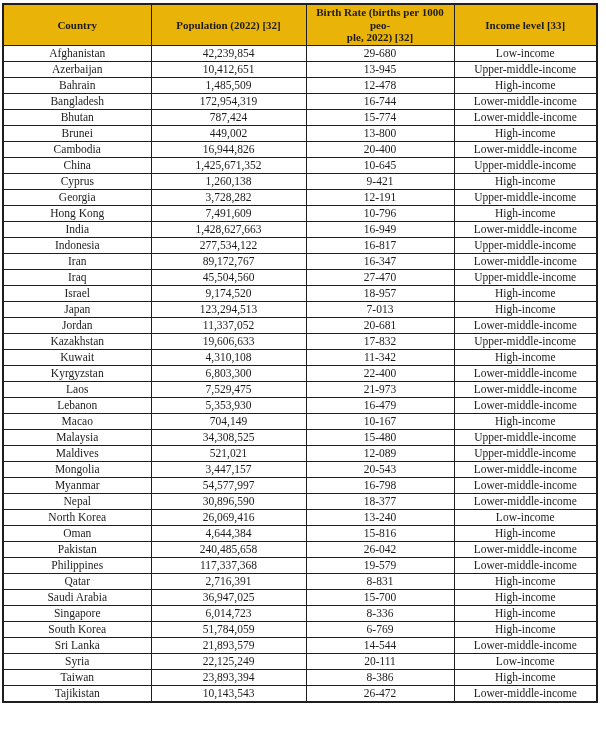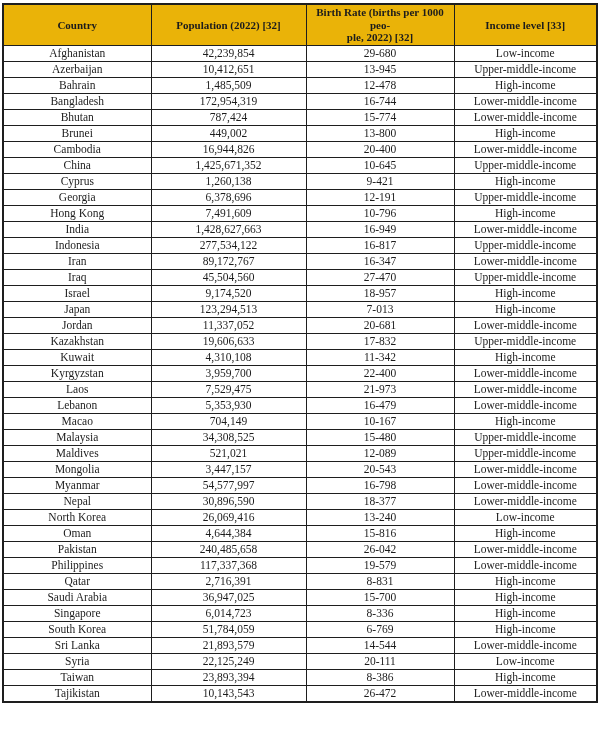--- a/index.html
+++ b/index.html
@@ -117,21 +117,21 @@
         <td>Upper-middle-income</td>
       </tr>
       <tr>
         <td>Cyprus</td>
         <td>1,260,138</td>
         <td>9-421</td>
         <td>High-income</td>
       </tr>
       <tr>
         <td>Georgia</td>
-        <td>6,378,696</td>
+        <td>3,728,282</td>
         <td>12-191</td>
         <td>Upper-middle-income</td>
       </tr>
       <tr>
         <td>Hong Kong</td>
         <td>7,491,609</td>
         <td>10-796</td>
         <td>High-income</td>
       </tr>
       <tr>
@@ -183,21 +183,21 @@
         <td>Upper-middle-income</td>
       </tr>
       <tr>
         <td>Kuwait</td>
         <td>4,310,108</td>
         <td>11-342</td>
         <td>High-income</td>
       </tr>
       <tr>
         <td>Kyrgyzstan</td>
-        <td>3,959,700</td>
+        <td>6,803,300</td>
         <td>22-400</td>
         <td>Lower-middle-income</td>
       </tr>
       <tr>
         <td>Laos</td>
         <td>7,529,475</td>
         <td>21-973</td>
         <td>Lower-middle-income</td>
       </tr>
       <tr>

